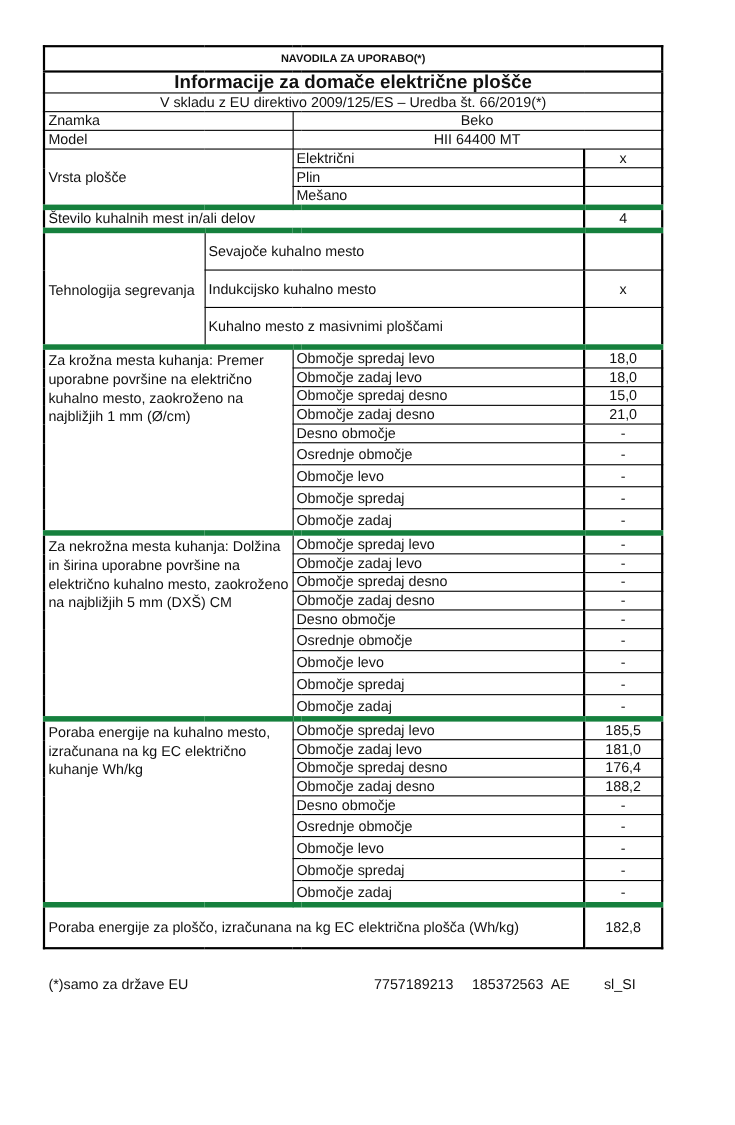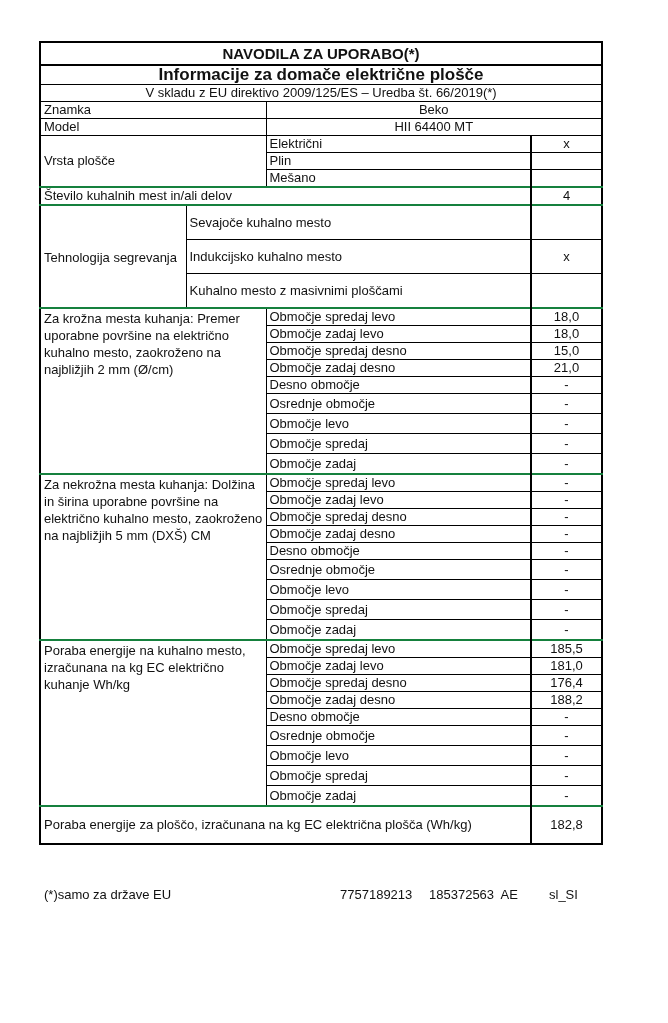--- a/index.html
+++ b/index.html
@@ -1,25 +1,25 @@
 <!DOCTYPE html>
 <html><head>
 <meta charset="utf-8">
 <style>
   html, body { margin: 0; padding: 0; background: #ffffff; }
   body { width: 668px; height: 1023px; position: relative; font-family: "Liberation Sans", sans-serif; color: #111; }
   .sheet { position: absolute; left: 39px; top: 41px; width: 562px; }
   table { border-collapse: collapse; width: 562px; table-layout: fixed; font-size: 13px; }
   td { border: 1px solid #000; padding: 0 3px; line-height: 16px; vertical-align: middle; white-space: nowrap; overflow: hidden; }
   .outer { border: 2px solid #000; }
-  .thick-top td { border-top: 2px solid #15803d; }
+  .thick-top td { border-top: 5px solid #15803d; }
   .center { text-align: center; }
   .bold { font-weight: bold; }
   .wrap { white-space: normal; vertical-align: top; line-height: 17px; padding-top: 1px; }
-  .h1 td { height: 21px; font-size: 15px; }
+  .h1 td { height: 21px; font-size: 10px; }
   .h2 td { height: 18px; font-size: 17px; }
   .r18 td { height: 16px; }
   .tall td { height: 33px; }
   .zone td { height: 16px; }
   .zone-tall td { height: 19px; }
   .thick-left { border-left: 2px solid #000 !important; }
   .final td { height: 36px; }
   .footer { position: absolute; top: 887px; left: 44px; width: 560px; font-size: 13px; }
   .footer span { position: absolute; white-space: nowrap; }
 </style>
@@ -85,21 +85,21 @@
     <td class="center thick-left">x</td>
   </tr>
   <tr class="tall">
     <td colspan="3">Kuhalno mesto z masivnimi ploščami</td>
     <td class="center thick-left"></td>
   </tr>
 
   </tbody>
       <tbody>
   <tr class="zone thick-top">
-    <td colspan="2" rowspan="9" class="wrap">Za krožna mesta kuhanja: Premer uporabne površine na električno kuhalno mesto, zaokroženo na najbližjih 2 mm (Ø/cm)</td>
+    <td colspan="2" rowspan="9" class="wrap">Za krožna mesta kuhanja: Premer uporabne površine na električno kuhalno mesto, zaokroženo na najbližjih 1 mm (Ø/cm)</td>
     <td colspan="2">Območje spredaj levo</td>
     <td class="center thick-left">18,0</td>
   </tr>
   <tr class="zone">
           <td colspan="2">Območje zadaj levo</td>
           <td class="center thick-left">18,0</td>
         </tr>
   <tr class="zone">
           <td colspan="2">Območje spredaj desno</td>
           <td class="center thick-left">15,0</td>

